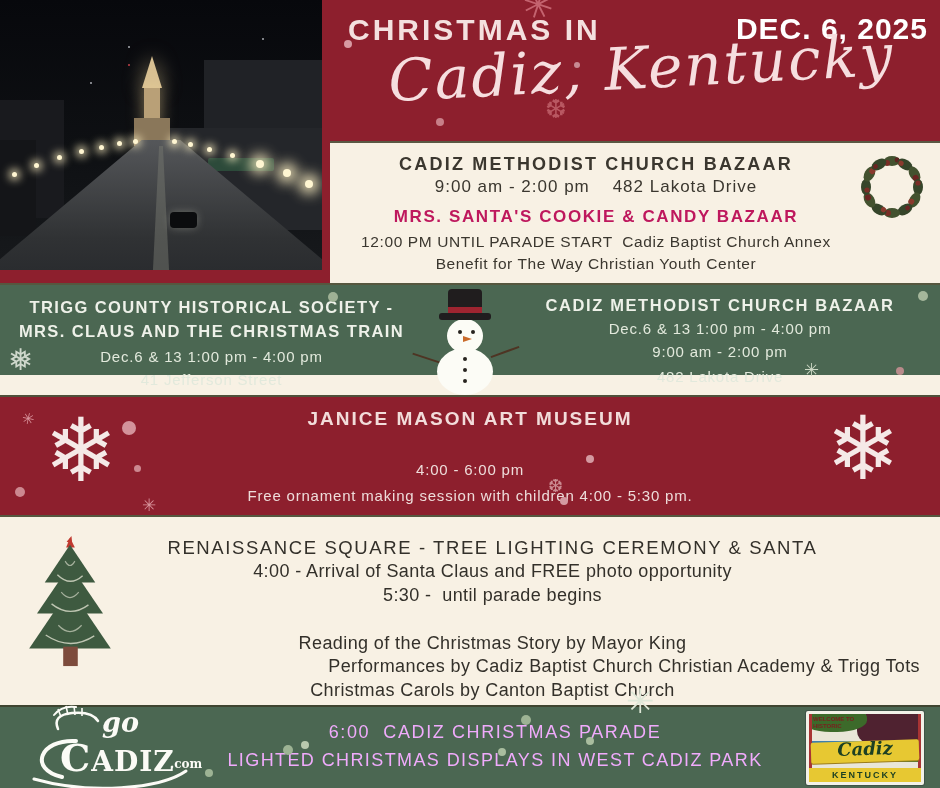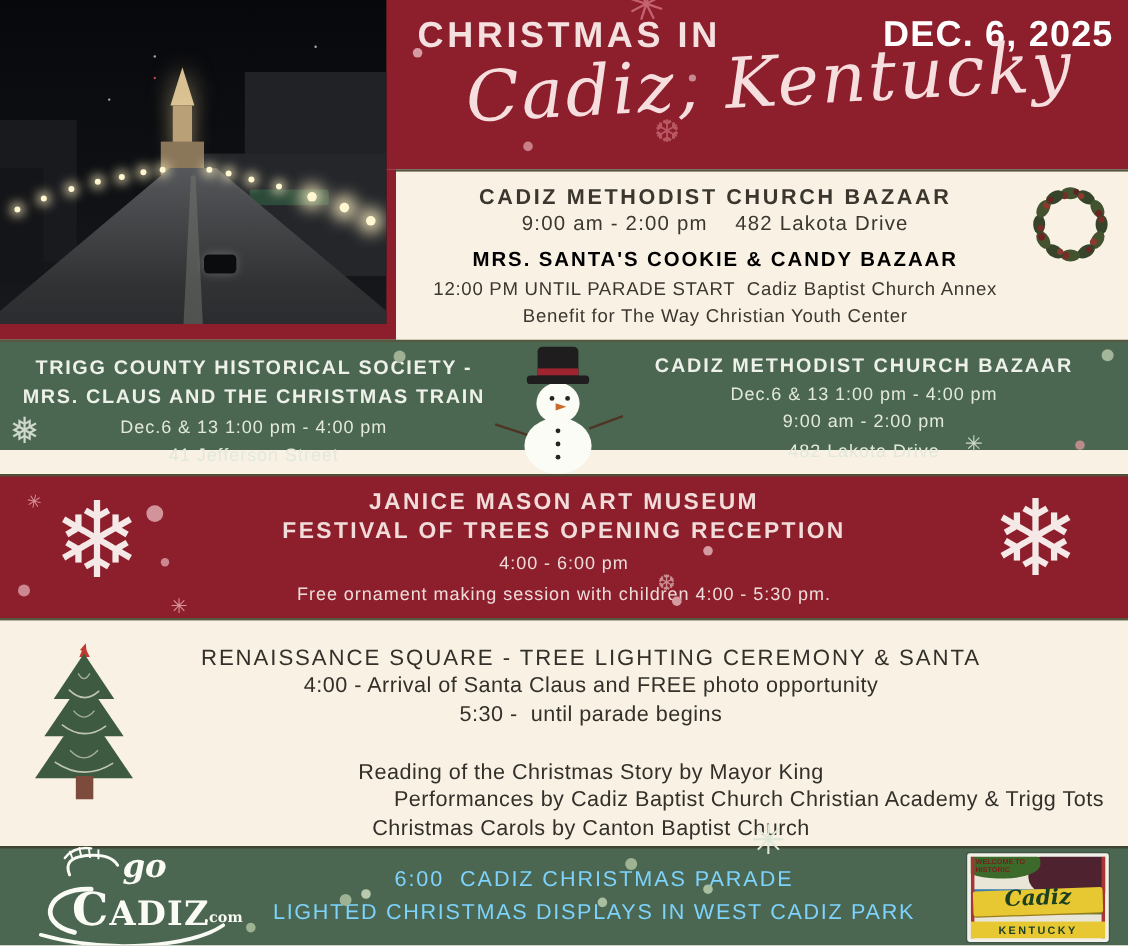--- a/index.html
+++ b/index.html
@@ -17,21 +17,21 @@
   .header{position:absolute;left:330px;top:0;width:610px;height:136px;z-index:4;overflow:visible;}
   .h-title{position:absolute;left:18px;top:13px;font-size:30px;font-weight:700;letter-spacing:3px;color:#f4e0df;}
   .h-date{position:absolute;right:12px;top:12px;font-size:30px;font-weight:700;letter-spacing:1px;color:#ffffff;}
   .h-script{position:absolute;left:58px;top:34px;font-family:"DejaVu Serif",serif;font-style:italic;
             font-size:58px;letter-spacing:2px;color:#f6dedf;transform:rotate(-3deg);white-space:nowrap;}
 
   .cream-top{position:absolute;left:330px;top:141px;width:610px;height:142px;background:#f8f1e4;
              border-top:2px solid #5a5843;z-index:1;}
   .ct-title{top:10px;font-size:18px;font-weight:600;letter-spacing:2.2px;color:#3b372f;}
   .ct-time{top:33px;font-size:17px;letter-spacing:1px;color:#3b372f;}
-  .ct-sub{top:63px;font-size:17px;font-weight:600;letter-spacing:1.6px;color:#000000;}
+  .ct-sub{top:63px;font-size:17px;font-weight:600;letter-spacing:1.6px;color:#be185d;}
   .ct-det{top:89px;font-size:15.5px;letter-spacing:.6px;color:#3b372f;}
   .ct-ben{top:111px;font-size:15.5px;letter-spacing:.6px;color:#3b372f;}
   .cream-top .txt{left:6px;right:84px;}
 
   
   .photo{position:absolute;left:0;top:0;width:322px;height:270px;overflow:hidden;z-index:3;
          background:linear-gradient(#07080c,#0e1013 55%,#17191c);}
   .bld{position:absolute;background:#191a1e;}
   .road{position:absolute;left:0;bottom:0;width:100%;height:130px;
         clip-path:polygon(44% 0,56% 0,104% 100%,-4% 100%);
@@ -83,21 +83,21 @@
   .cream-band{position:absolute;left:0;top:515px;width:940px;height:190px;background:#f8f1e4;
               border-top:2px solid #56573f;}
   .cream-band .txt{left:65px;right:20px;color:#33302a;}
   .rn-caps{font-size:18.5px;letter-spacing:1.6px;}
   .rn-body{font-size:18px;letter-spacing:.4px;}
   .tree-icon{position:absolute;left:26px;top:15px;width:88px;height:136px;}
 
   
   .footer-band{position:absolute;left:0;top:705px;width:940px;height:83px;background:#4b6752;
                border-top:2px solid #3f4530;}
-  .ft-line{left:185px;right:135px;color:#7dd3fc;}
+  .ft-line{left:185px;right:135px;color:#f0abfc;}
   .ft1{top:14px;font-size:18px;letter-spacing:1.6px;}
   .ft2{top:42px;font-size:18px;letter-spacing:1.4px;text-align:center;}
 
   
   .gocadiz{position:absolute;left:10px;top:-8px;width:182px;height:92px;color:#fbfbf6;}
   .gc-go{position:absolute;left:92px;top:8px;font-family:"DejaVu Serif",serif;font-style:italic;
          font-weight:700;font-size:27px;}
   .gc-name{position:absolute;left:50px;top:36px;font-family:"DejaVu Serif",serif;font-weight:700;
            font-size:28px;letter-spacing:1px;}
   .gc-name::first-letter{font-size:38px;}
@@ -266,21 +266,20 @@
     </div>
     <span class="deco" style="left:8px;top:60px;font-size:30px;color:rgba(240,245,235,.8);">❅</span>
     <span class="dot" style="left:328px;top:7px;width:10px;height:10px;background:#9fb195;"></span>
     <span class="dot" style="left:918px;top:6px;width:10px;height:10px;background:#a5b79b;"></span>
     <span class="deco" style="left:804px;top:76px;font-size:18px;color:#cdd8c5;">✳</span>
     <span class="dot" style="left:896px;top:82px;width:8px;height:8px;background:#b98b8b;"></span>
   </div>
 
   <div class="red-band">
     <div class="txt rb-title" style="top:10px;">JANICE MASON ART MUSEUM</div>
-    <div class="txt rb-title" style="top:34px;">FESTIVAL OF TREES OPENING RECEPTION</div>
     <div class="txt rb-body" style="top:64px;">4:00 - 6:00 pm</div>
     <div class="txt rb-body" style="top:90px;">Free ornament making session with children 4:00 - 5:30 pm.</div>
     <span class="deco" style="left:44px;top:10px;font-size:88px;color:#f5e9e7;">❄</span>
     <span class="deco" style="left:826px;top:8px;font-size:88px;color:#f5e9e7;">❄</span>
     <span class="deco" style="left:22px;top:14px;font-size:15px;color:#d9949c;transform:rotate(12deg);">✳</span>
     <span class="deco" style="left:142px;top:100px;font-size:17px;color:#d9949c;">✳</span>
     <span class="dot" style="left:122px;top:24px;width:14px;height:14px;background:#d3939b;"></span>
     <span class="dot" style="left:15px;top:90px;width:10px;height:10px;background:#cc8890;"></span>
     <span class="dot" style="left:134px;top:68px;width:7px;height:7px;background:#cc8890;"></span>
     <span class="deco" style="left:548px;top:80px;font-size:18px;color:rgba(255,230,230,.55);">❆</span>

